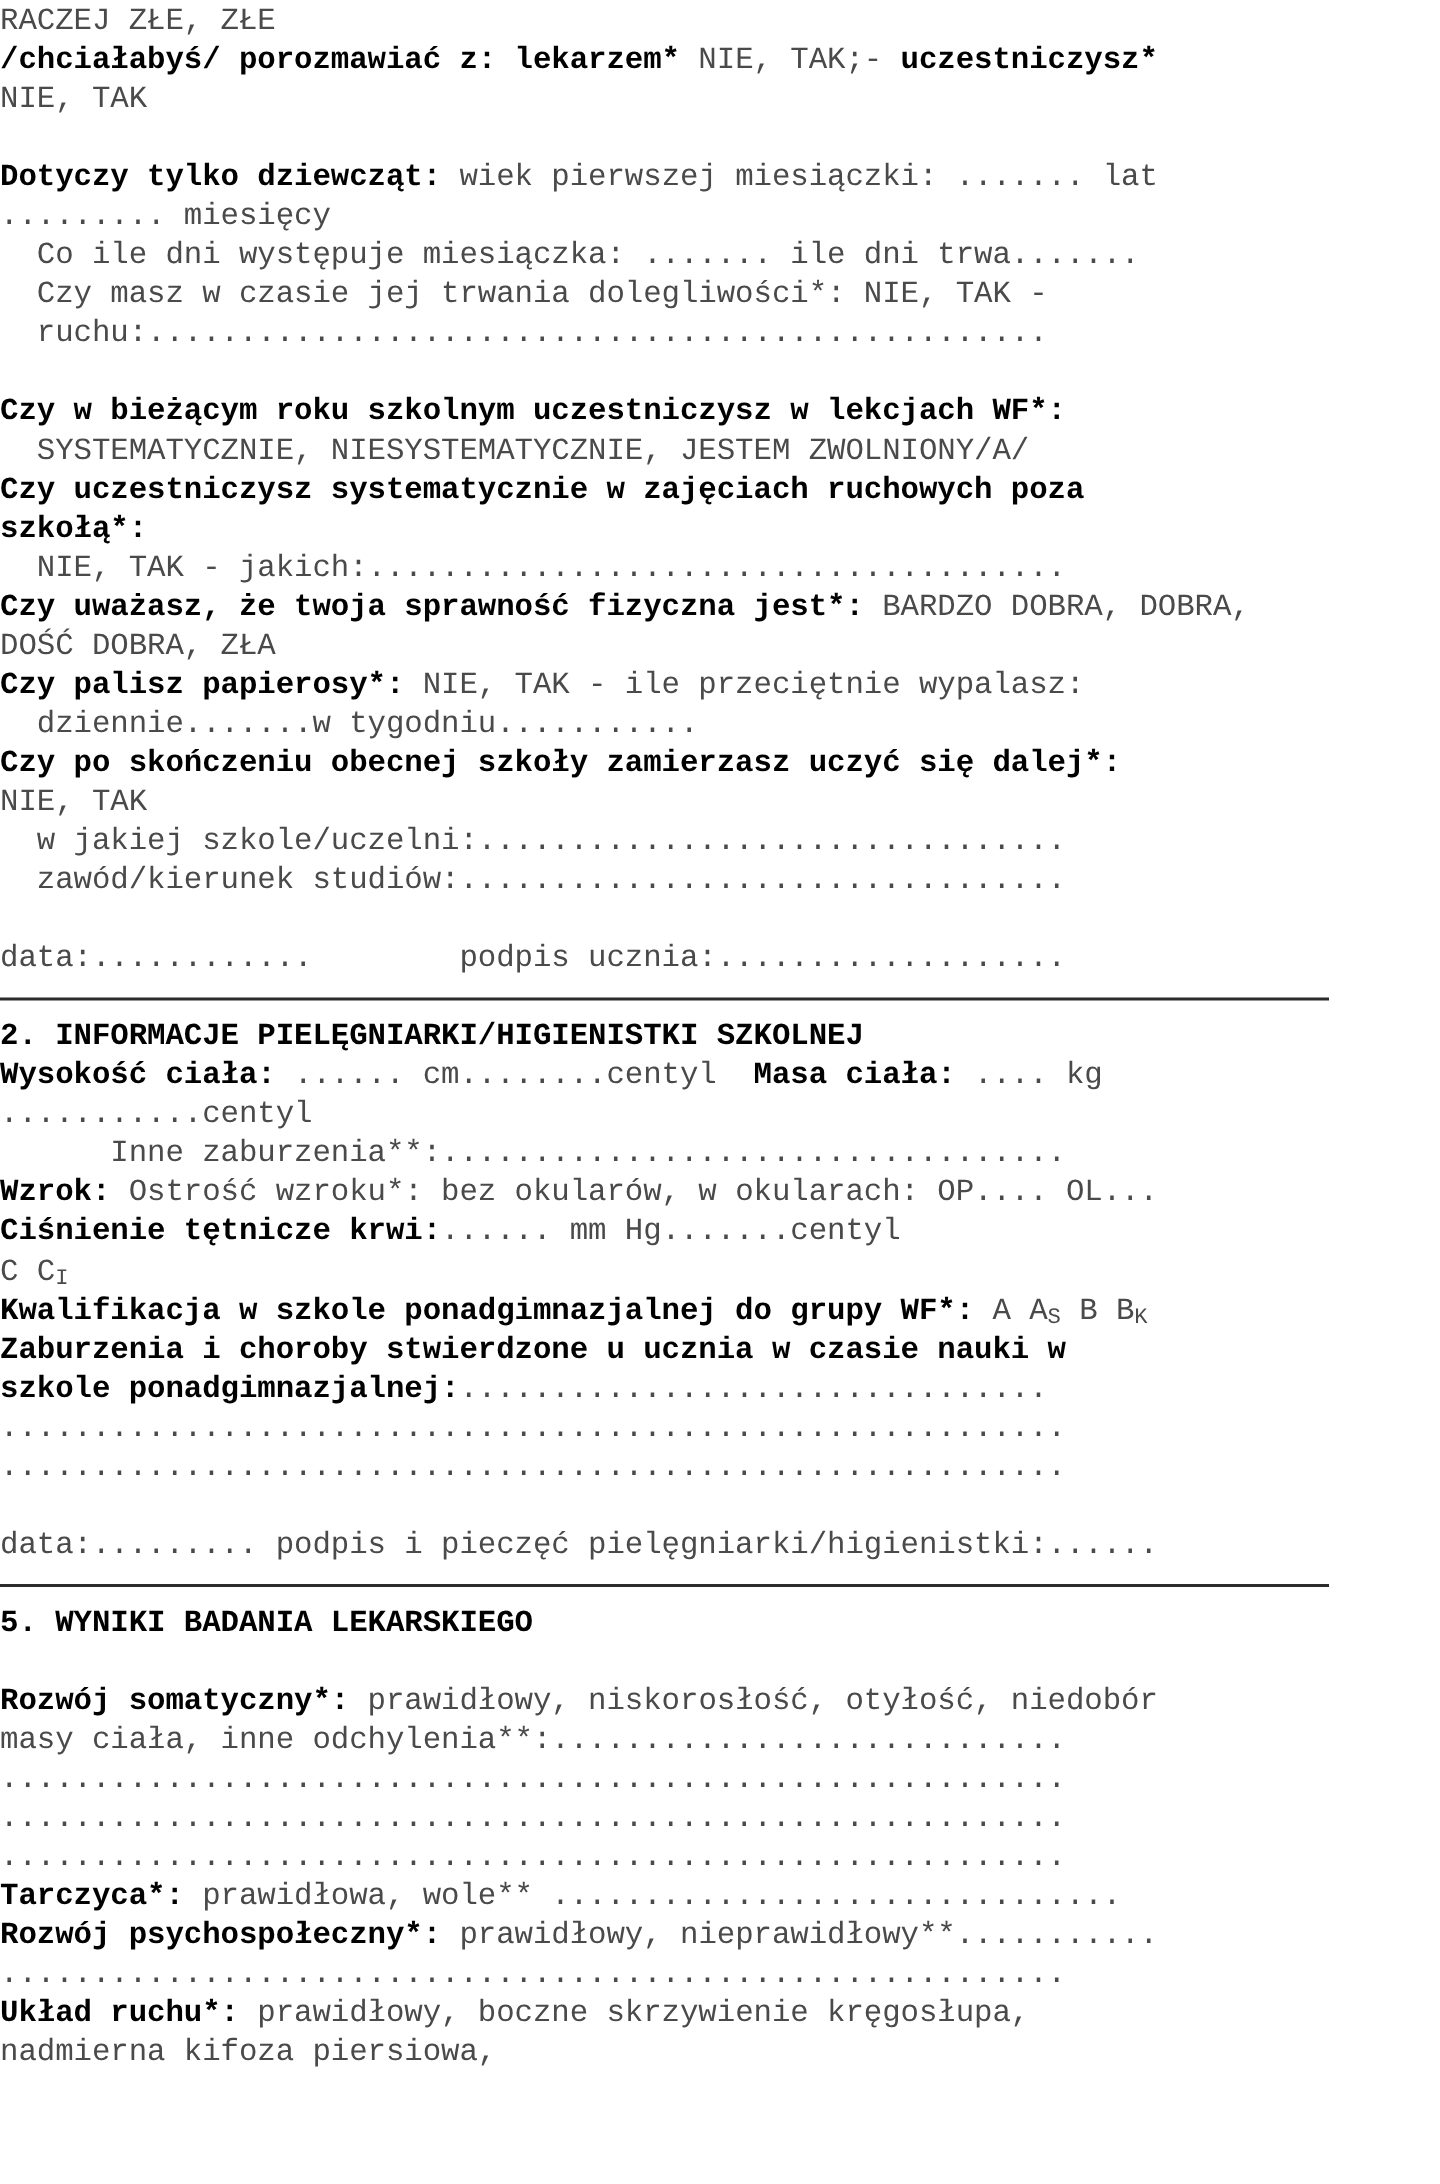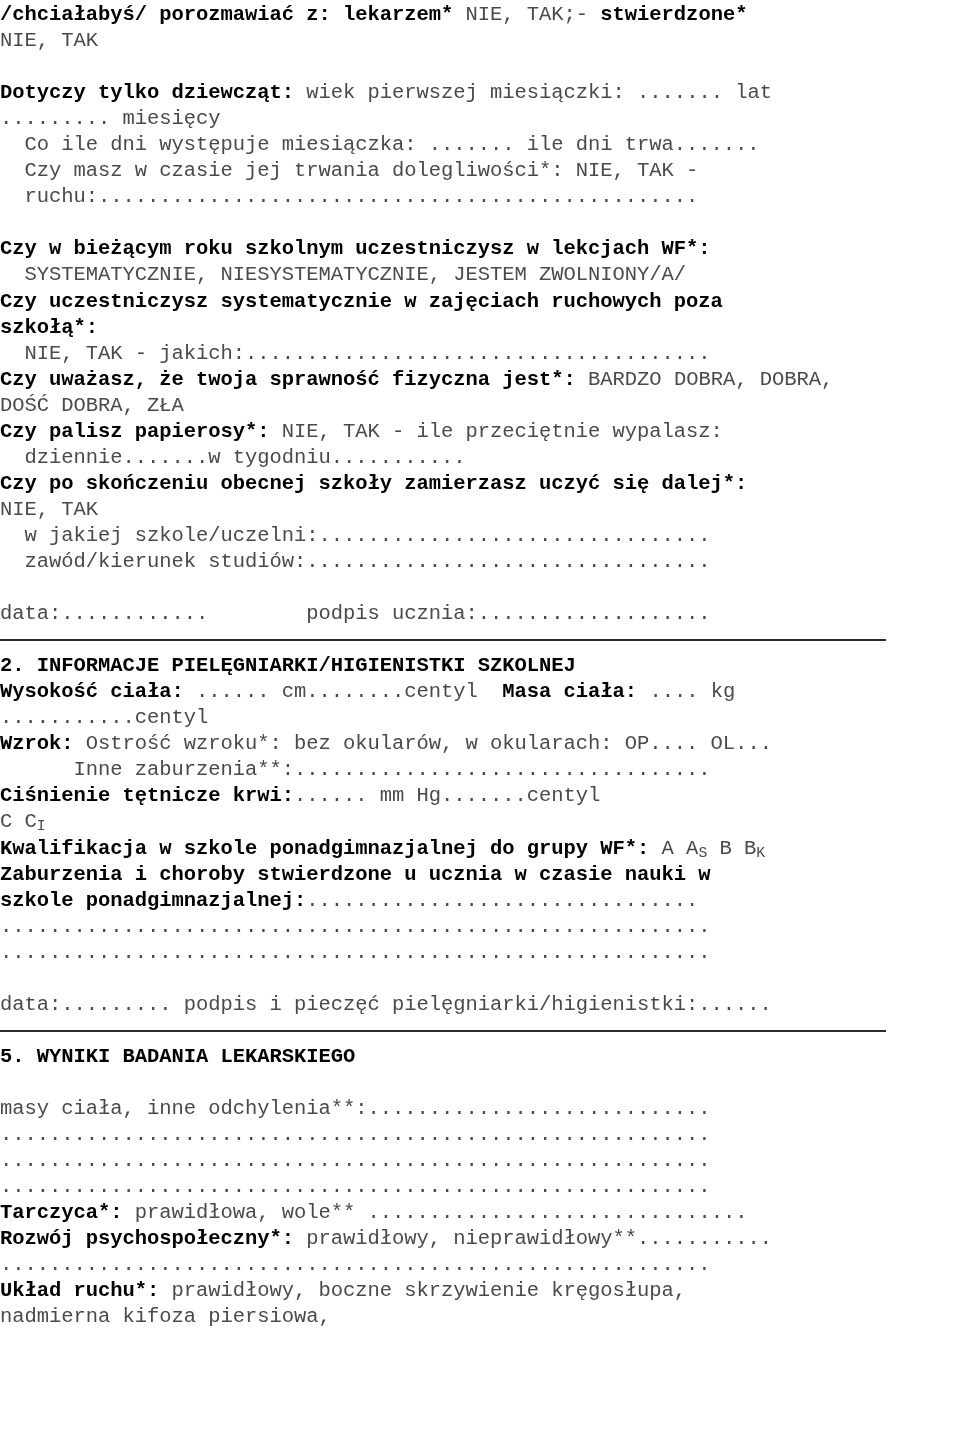--- a/index.html
+++ b/index.html
@@ -62,21 +62,22 @@
     font-size: 0.72em;
     line-height: 0;
     vertical-align: -0.22em;
   }
 </style>
 </head>
 <body>
 
 <div class="page">
   <div class="doc" id="doc-body">
-      <div class="line"><span class="b">/chciałabyś/ porozmawiać z: lekarzem*</span><span class="reg"> NIE, TAK;- </span><span class="b">stwierdzone*</span></div>
+      <div class="line"><span class="reg">RACZEJ ZŁE, ZŁE</span></div>
+      <div class="line"><span class="b">/chciałabyś/ porozmawiać z: lekarzem*</span><span class="reg"> NIE, TAK;- </span><span class="b">uczestniczysz*</span></div>
       <div class="line"><span class="reg">NIE, TAK</span></div>
       <div class="line blank"><span class="reg"> </span></div>
       <div class="line"><span class="b">Dotyczy tylko dziewcząt:</span><span class="reg"> wiek pierwszej miesiączki: ....... lat</span></div>
       <div class="line"><span class="reg">......... miesięcy</span></div>
       <div class="line"><span class="reg">  Co ile dni występuje miesiączka: ....... ile dni trwa.......</span></div>
       <div class="line"><span class="reg">  Czy masz w czasie jej trwania dolegliwości*: NIE, TAK -</span></div>
       <div class="line"><span class="reg">  ruchu:.................................................</span></div>
       <div class="line blank"><span class="reg"> </span></div>
       <div class="line"><span class="b">Czy w bieżącym roku szkolnym uczestniczysz w lekcjach WF*:</span></div>
       <div class="line"><span class="reg">  SYSTEMATYCZNIE, NIESYSTEMATYCZNIE, JESTEM ZWOLNIONY/A/</span></div>
@@ -92,36 +93,37 @@
       <div class="line"><span class="reg">  w jakiej szkole/uczelni:................................</span></div>
       <div class="line"><span class="reg">  zawód/kierunek studiów:.................................</span></div>
       <div class="line blank"><span class="reg"> </span></div>
       <div class="line"><span class="reg">data:............        podpis ucznia:...................</span></div>
       <div class="rule-wrap">
         <div class="rule"></div>
       </div>
       <div class="line"><span class="b">2. INFORMACJE PIELĘGNIARKI/HIGIENISTKI SZKOLNEJ</span></div>
       <div class="line"><span class="b">Wysokość ciała:</span><span class="reg"> ...... cm........centyl  </span><span class="b">Masa ciała:</span><span class="reg"> .... kg</span></div>
       <div class="line"><span class="reg">...........centyl</span></div>
+      <div class="line"><span class="reg">      Inne zaburzenia**:..................................</span></div>
       <div class="line"><span class="b">Wzrok:</span><span class="reg"> Ostrość wzroku*: bez okularów, w okularach: OP.... OL...</span></div>
-      <div class="line"><span class="reg">      Inne zaburzenia**:..................................</span></div>
       <div class="line"><span class="b">Ciśnienie tętnicze krwi:</span><span class="reg">...... mm Hg.......centyl</span></div>
       <div class="line"><span class="reg">C C</span><sub class="reg">I</sub></div>
       <div class="line"><span class="b">Kwalifikacja w szkole ponadgimnazjalnej do grupy WF*:</span><span class="reg"> A A</span><sub class="reg">S</sub><span class="reg"> B B</span><sub class="reg">K</sub></div>
       <div class="line"><span class="b">Zaburzenia i choroby stwierdzone u ucznia w czasie nauki w</span></div>
       <div class="line"><span class="b">szkole ponadgimnazjalnej:</span><span class="reg">................................</span></div>
       <div class="line"><span class="reg">..........................................................</span></div>
       <div class="line"><span class="reg">..........................................................</span></div>
       <div class="line blank"><span class="reg"> </span></div>
       <div class="line"><span class="reg">data:......... podpis i pieczęć pielęgniarki/higienistki:......</span></div>
       <div class="rule-wrap">
         <div class="rule"></div>
       </div>
       <div class="line"><span class="b">5. WYNIKI BADANIA LEKARSKIEGO</span></div>
       <div class="line blank"><span class="reg"> </span></div>
+      <div class="line"><span class="b">Rozwój somatyczny*:</span><span class="reg"> prawidłowy, niskorosłość, otyłość, niedobór</span></div>
       <div class="line"><span class="reg">masy ciała, inne odchylenia**:............................</span></div>
       <div class="line"><span class="reg">..........................................................</span></div>
       <div class="line"><span class="reg">..........................................................</span></div>
       <div class="line"><span class="reg">..........................................................</span></div>
       <div class="line"><span class="b">Tarczyca*:</span><span class="reg"> prawidłowa, wole** ...............................</span></div>
       <div class="line"><span class="b">Rozwój psychospołeczny*:</span><span class="reg"> prawidłowy, nieprawidłowy**...........</span></div>
       <div class="line"><span class="reg">..........................................................</span></div>
       <div class="line"><span class="b">Układ ruchu*:</span><span class="reg"> prawidłowy, boczne skrzywienie kręgosłupa,</span></div>
       <div class="line"><span class="reg">nadmierna kifoza piersiowa,</span></div>
     </div>

